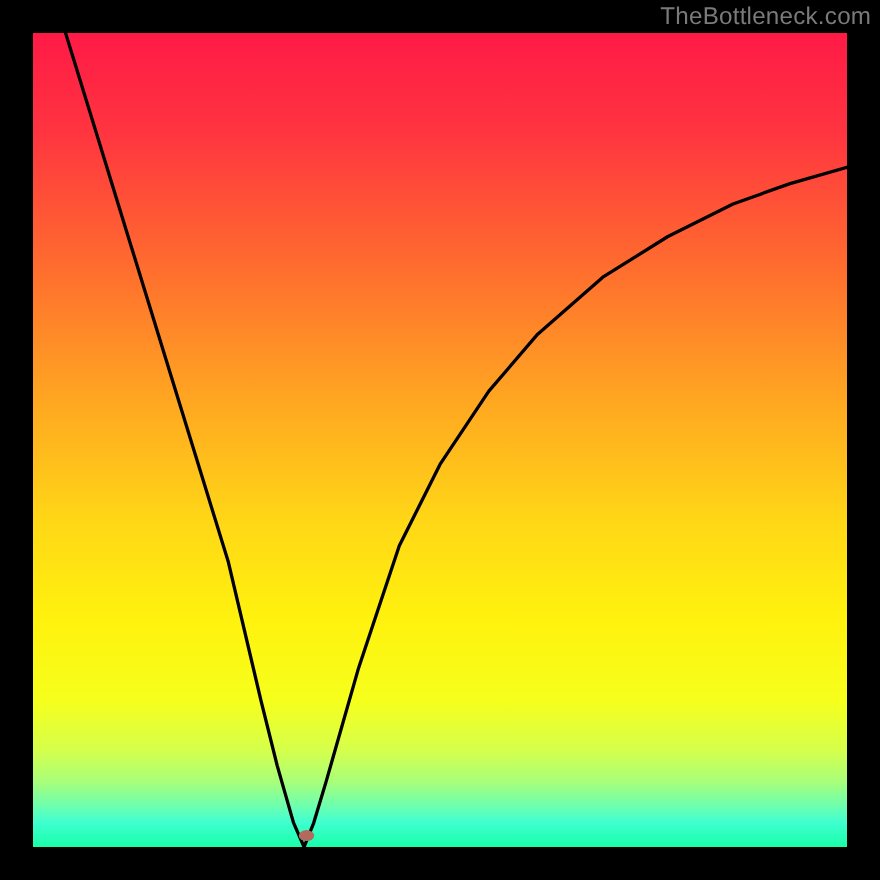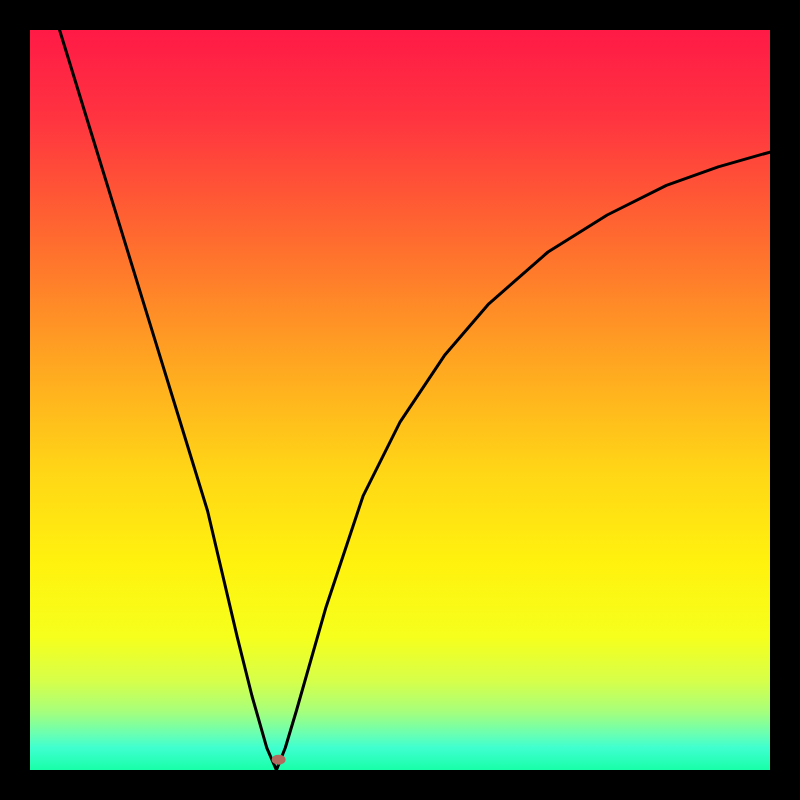--- a/index.html
+++ b/index.html
@@ -44,13 +44,14 @@
 </head>
 <body>
 
 <div class="frame">
   <div class="plot" id="plot" style="background: linear-gradient(rgb(255, 26, 70) 0%, rgb(255, 52, 64) 12%, rgb(255, 106, 47) 28%, rgb(255, 166, 33) 45%, rgb(255, 215, 22) 60%, rgb(255, 242, 14) 72%, rgb(246, 255, 28) 82%, rgb(214, 255, 74) 88%, rgb(168, 255, 122) 92%, rgb(108, 255, 176) 95%, rgb(63, 255, 208) 97%, rgb(24, 255, 168) 100%); width: 740px; height: 740px; left: 30px; top: 30px;">
     <svg class="curve" id="curve-svg" width="740" height="740" viewBox="0 0 740 740">
         <path d="M 29.6 0 L 59.2 96.2 L 88.8 192.4 L 118.4 288.6 L 148 384.8 L 177.6 481 L 207.20000000000002 606.8000000000001 L 222 666 L 236.8 717.8 L 246.42000000000002 740 L 255.29999999999998 717.8 L 266.4 680.8000000000001 L 296 577.2 L 333 466.2 L 370 392.20000000000005 L 414.40000000000003 325.59999999999997 L 458.8 273.8 L 518 222.00000000000003 L 577.2 185 L 636.4 155.39999999999998 L 688.2 136.90000000000003 L 740 122.10000000000002" fill="none" stroke="#000000" stroke-width="3" stroke-linejoin="round" stroke-linecap="round"></path>
         <ellipse cx="248.64000000000001" cy="729.64" rx="7" ry="5" fill="#b36a5e"></ellipse>
       </svg>
   </div>
+  <div class="watermark">TheBottleneck.com</div>
 </div>
 
 </body></html>

